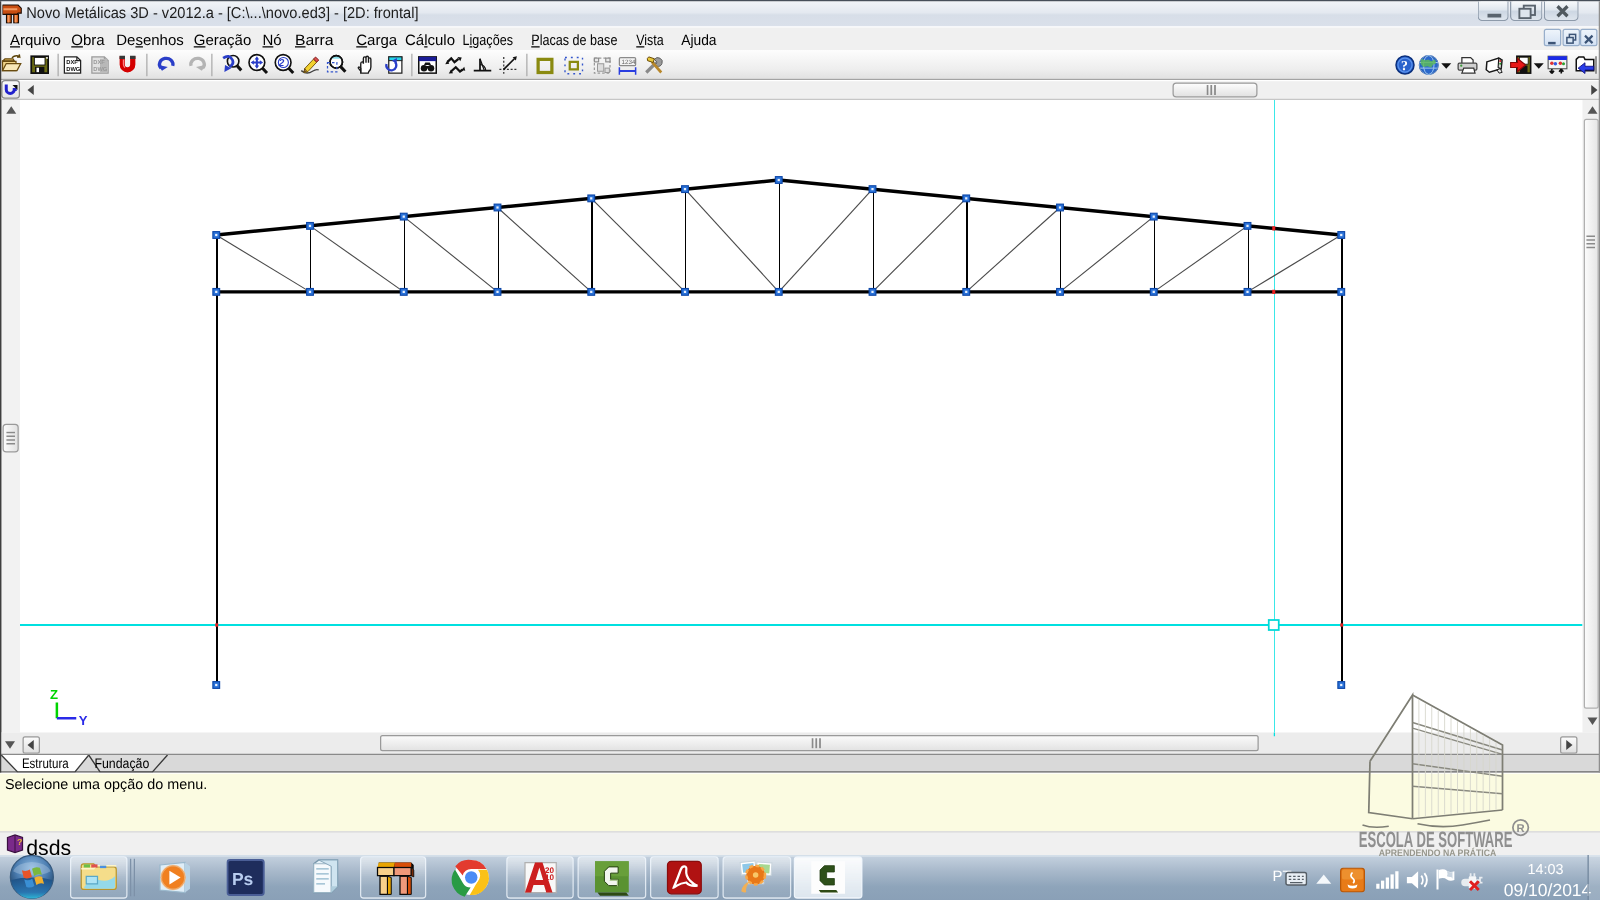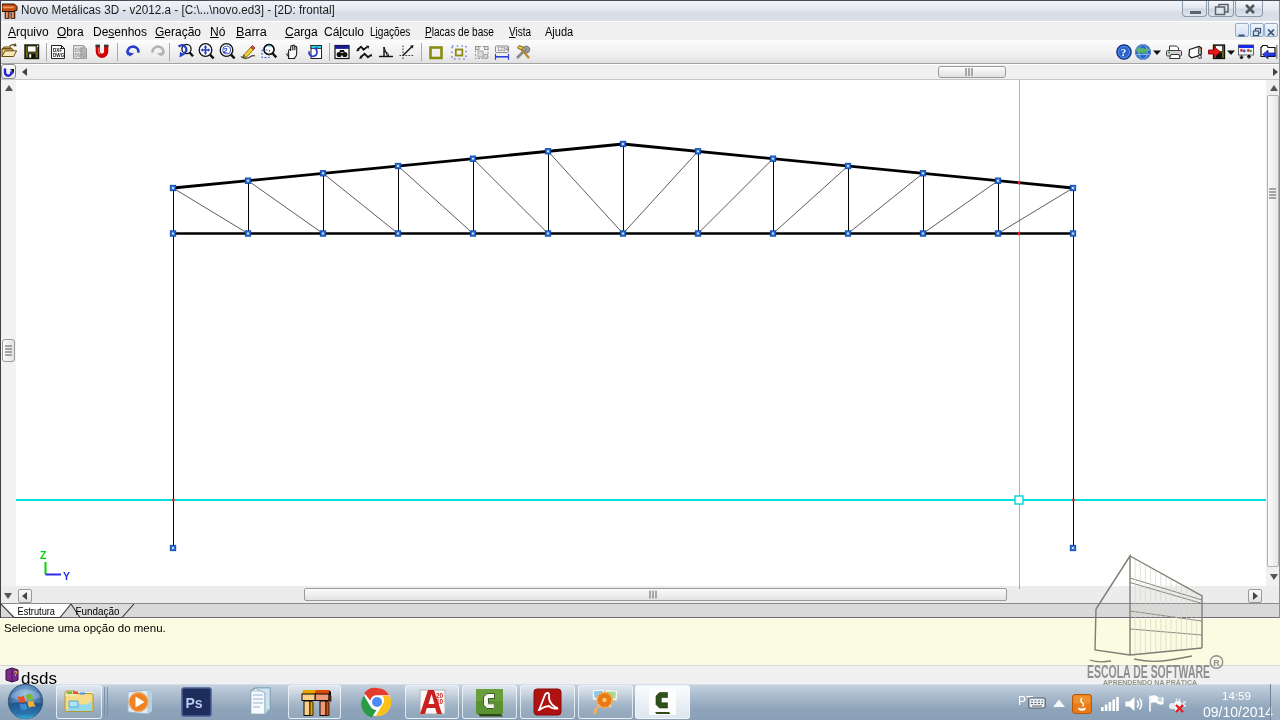--- a/index.html
+++ b/index.html
@@ -592,21 +592,21 @@
 <path d="M4 2 q4 -1.5 6.5 0.5 q2.5 2 6 0.5 v7 q-3.5 1.5 -6 -0.5 q-2.5 -2 -6.5 -0.5 z" fill="#fff"></path>
 <path d="M10.5 2.5 q1 2.5 0 4.5 q2 1 3.5 0.5 l1 1.5 v-5.5 q-2.5 1 -4.5 -1z" fill="#c8d4e0"></path>
 </svg>
 <svg class="abs" style="left:1167px;top:694px" width="21" height="20" viewBox="0 0 21 20">
 <path d="M5 9 q-3 0 -3 3 q0 3 3 3 h4 v-6z" fill="#e8ecf0"></path>
 <rect x="8" y="7" width="6" height="10" rx="1" fill="#f4f6f8"></rect>
 <path d="M14 10 h3 m0 0 v-2 h2 m-2 2 v2 h2" stroke="#e8ecf0" stroke-width="1.4" fill="none"></path>
 <path d="M9.5 4.5 v3 M12.5 4.5 v3" stroke="#e8ecf0" stroke-width="1.4"></path>
 <path d="M9 11 l7 7 m0 -7 l-7 7" stroke="#e02020" stroke-width="2.4"></path>
 </svg>
-<div class="tray" style="left:1222px;top:690px;font-size:11.5px">14:59</div>
+<div class="tray" style="left:1222px;top:690px;font-size:11.5px">14:03</div>
 <div class="tray" style="left:1203px;top:704px;font-size:14px">09/10/2014</div>
 <div class="abs" style="left:1270px;top:684px;width:10px;height:36px;background:rgba(255,255,255,0.14);border-left:1px solid #6d8299"></div>
 <svg class="abs" style="left:1080px;top:548px;z-index:50" width="150" height="146" viewBox="0 0 150 146">
 <g stroke="#7e7e74" stroke-width="1.4" fill="none">
 <path d="M16 61 L50 8 L50 107"></path>
 <path d="M50 8 L122 48 L122 100"></path>
 <path d="M50 107 L122 100"></path>
 <path d="M16 61 L15 102 L50 107"></path>
 </g>
 <g stroke="#8a8a80" stroke-width="1.2" fill="none">

